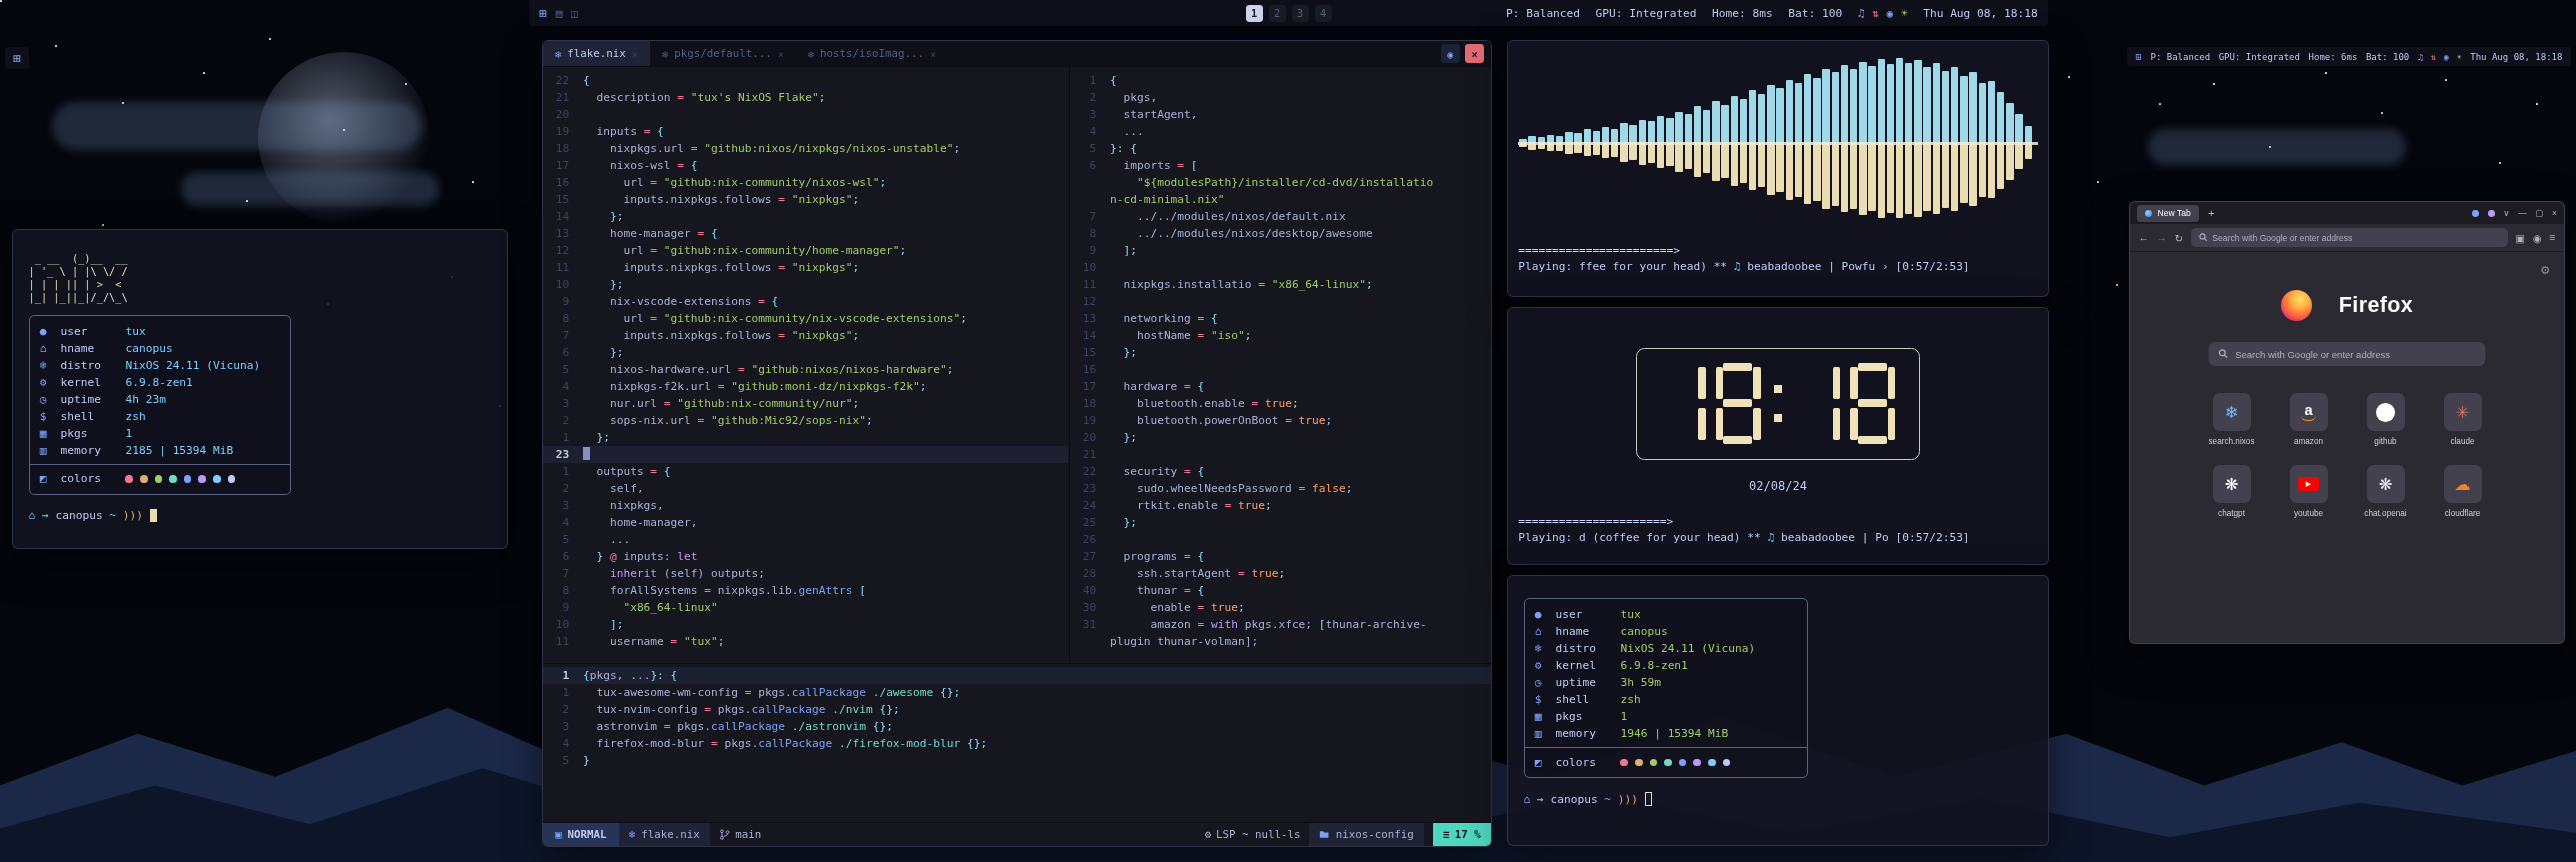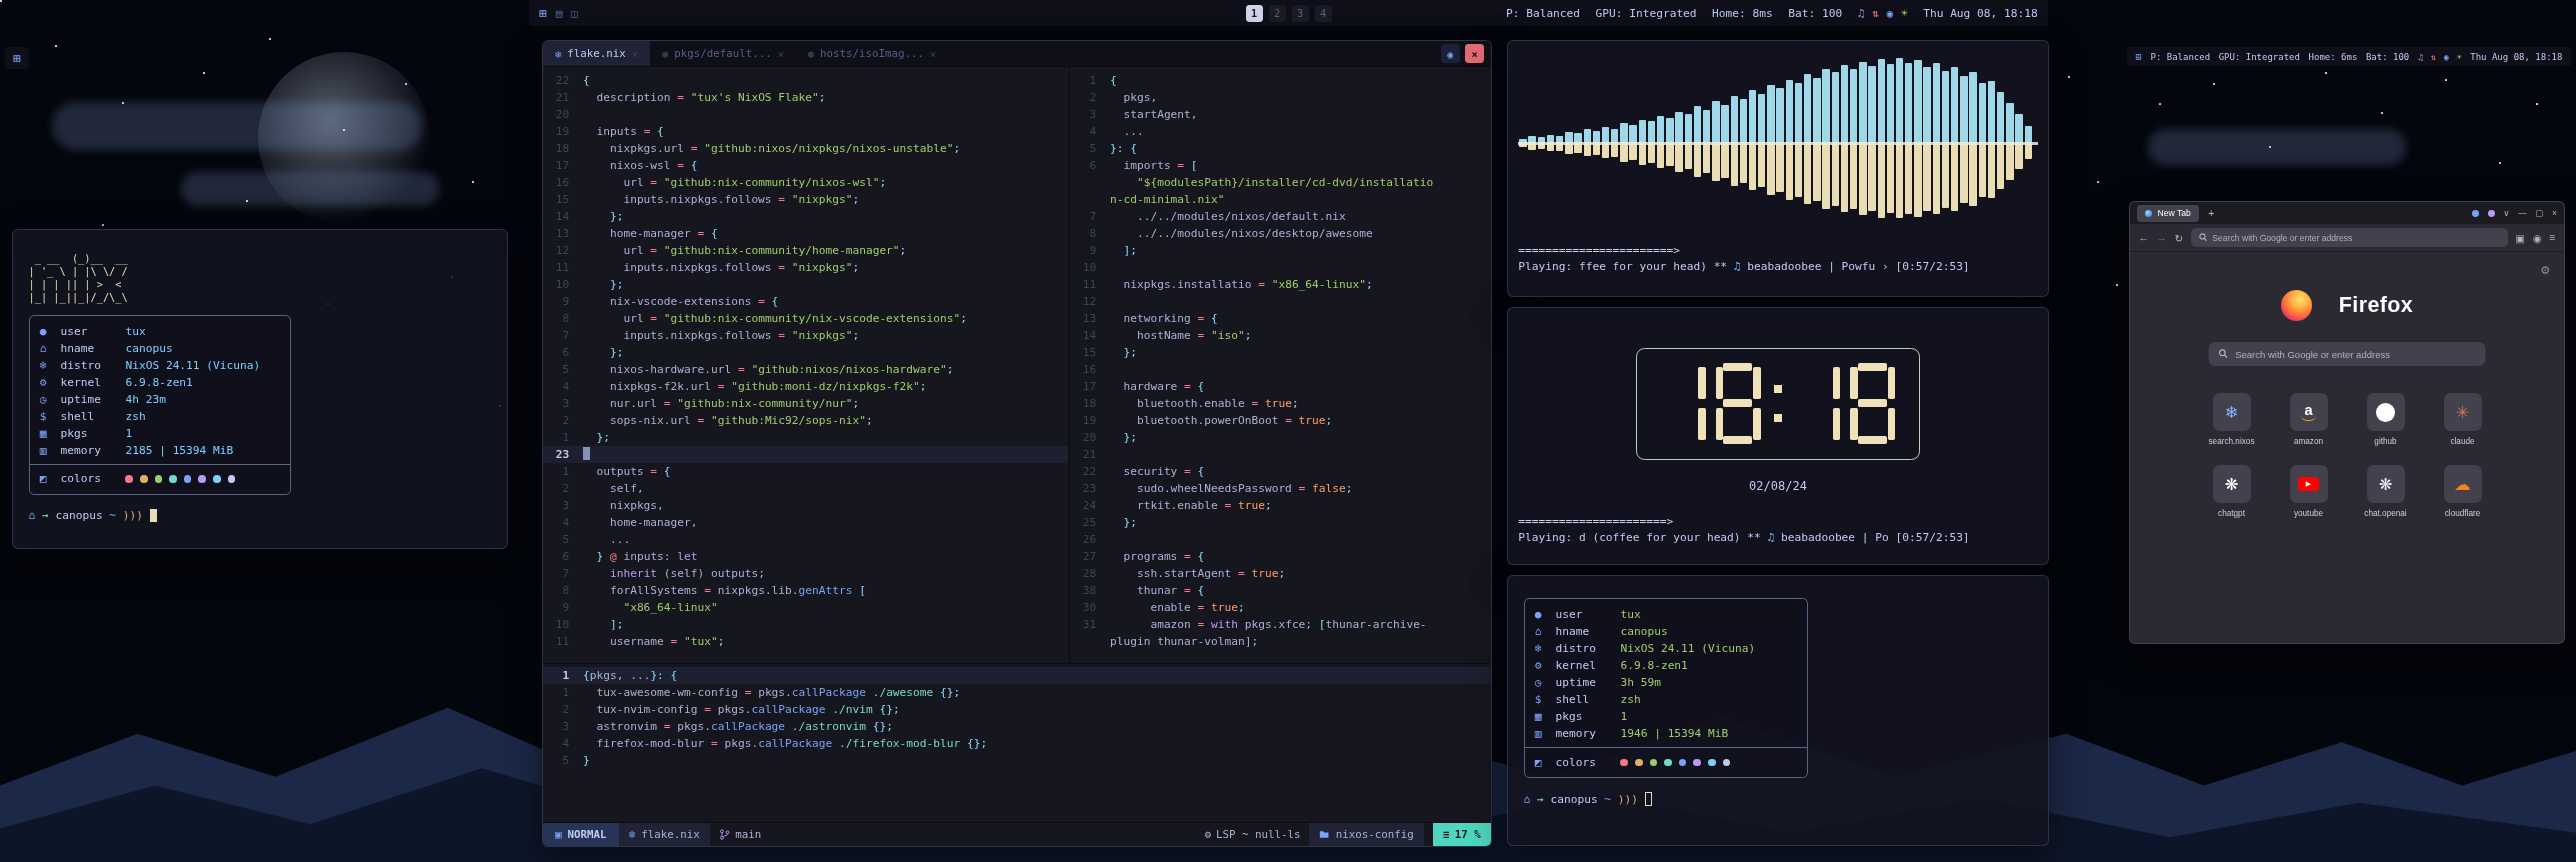--- a/index.html
+++ b/index.html
@@ -337,21 +337,21 @@
         <div class="cline"><span class="gut">19</span><span class="ctext"><span class="tk-p">    bluetooth.powerOnBoot </span><span class="tk-o">= </span><span class="tk-b">true</span><span class="tk-d">;</span></span></div>
         <div class="cline"><span class="gut">20</span><span class="ctext"><span class="tk-d">  };</span></span></div>
         <div class="cline"><span class="gut">21</span><span class="ctext"></span></div>
         <div class="cline"><span class="gut">22</span><span class="ctext"><span class="tk-p">  security </span><span class="tk-o">= </span><span class="tk-d">{</span></span></div>
         <div class="cline"><span class="gut">23</span><span class="ctext"><span class="tk-p">    sudo.wheelNeedsPassword </span><span class="tk-o">= </span><span class="tk-b">false</span><span class="tk-d">;</span></span></div>
         <div class="cline"><span class="gut">24</span><span class="ctext"><span class="tk-p">    rtkit.enable </span><span class="tk-o">= </span><span class="tk-b">true</span><span class="tk-d">;</span></span></div>
         <div class="cline"><span class="gut">25</span><span class="ctext"><span class="tk-d">  };</span></span></div>
         <div class="cline"><span class="gut">26</span><span class="ctext"></span></div>
         <div class="cline"><span class="gut">27</span><span class="ctext"><span class="tk-p">  programs </span><span class="tk-o">= </span><span class="tk-d">{</span></span></div>
         <div class="cline"><span class="gut">28</span><span class="ctext"><span class="tk-p">    ssh.startAgent </span><span class="tk-o">= </span><span class="tk-b">true</span><span class="tk-d">;</span></span></div>
-        <div class="cline"><span class="gut">38</span><span class="ctext"><span class="tk-p">    thunar </span><span class="tk-o">= </span><span class="tk-d">{</span></span></div>
+        <div class="cline"><span class="gut">40</span><span class="ctext"><span class="tk-p">    thunar </span><span class="tk-o">= </span><span class="tk-d">{</span></span></div>
         <div class="cline"><span class="gut">30</span><span class="ctext"><span class="tk-p">      enable </span><span class="tk-o">= </span><span class="tk-b">true</span><span class="tk-d">;</span></span></div>
         <div class="cline"><span class="gut">31</span><span class="ctext"><span class="tk-p">      amazon </span><span class="tk-o">= </span><span class="tk-k">with</span><span class="tk-p"> pkgs.xfce; </span><span class="tk-d">[</span><span class="tk-p">thunar-archive-</span></span></div>
         <div class="cline"><span class="gut"></span><span class="ctext"><span class="tk-p">plugin thunar-volman];</span></span></div>
       </div>
     <div class="pane pane-bottom">
         <div class="cline cl"><span class="gut">1</span><span class="ctext"><span class="tk-d">{</span><span class="tk-p">pkgs, ...</span><span class="tk-d">}: {</span></span></div>
         <div class="cline"><span class="gut">1</span><span class="ctext"><span class="tk-p">  tux-awesome-wm-config </span><span class="tk-o">= </span><span class="tk-p">pkgs.</span><span class="tk-f">callPackage</span><span class="tk-t"> ./awesome </span><span class="tk-d">{};</span></span></div>
         <div class="cline"><span class="gut">2</span><span class="ctext"><span class="tk-p">  tux-nvim-config </span><span class="tk-o">= </span><span class="tk-p">pkgs.</span><span class="tk-f">callPackage</span><span class="tk-t"> ./nvim </span><span class="tk-d">{};</span></span></div>
         <div class="cline"><span class="gut">3</span><span class="ctext"><span class="tk-p">  astronvim </span><span class="tk-o">= </span><span class="tk-p">pkgs.</span><span class="tk-f">callPackage</span><span class="tk-t"> ./astronvim </span><span class="tk-d">{};</span></span></div>
         <div class="cline"><span class="gut">4</span><span class="ctext"><span class="tk-p">  firefox-mod-blur </span><span class="tk-o">= </span><span class="tk-p">pkgs.</span><span class="tk-f">callPackage</span><span class="tk-t"> ./firefox-mod-blur </span><span class="tk-d">{};</span></span></div>

